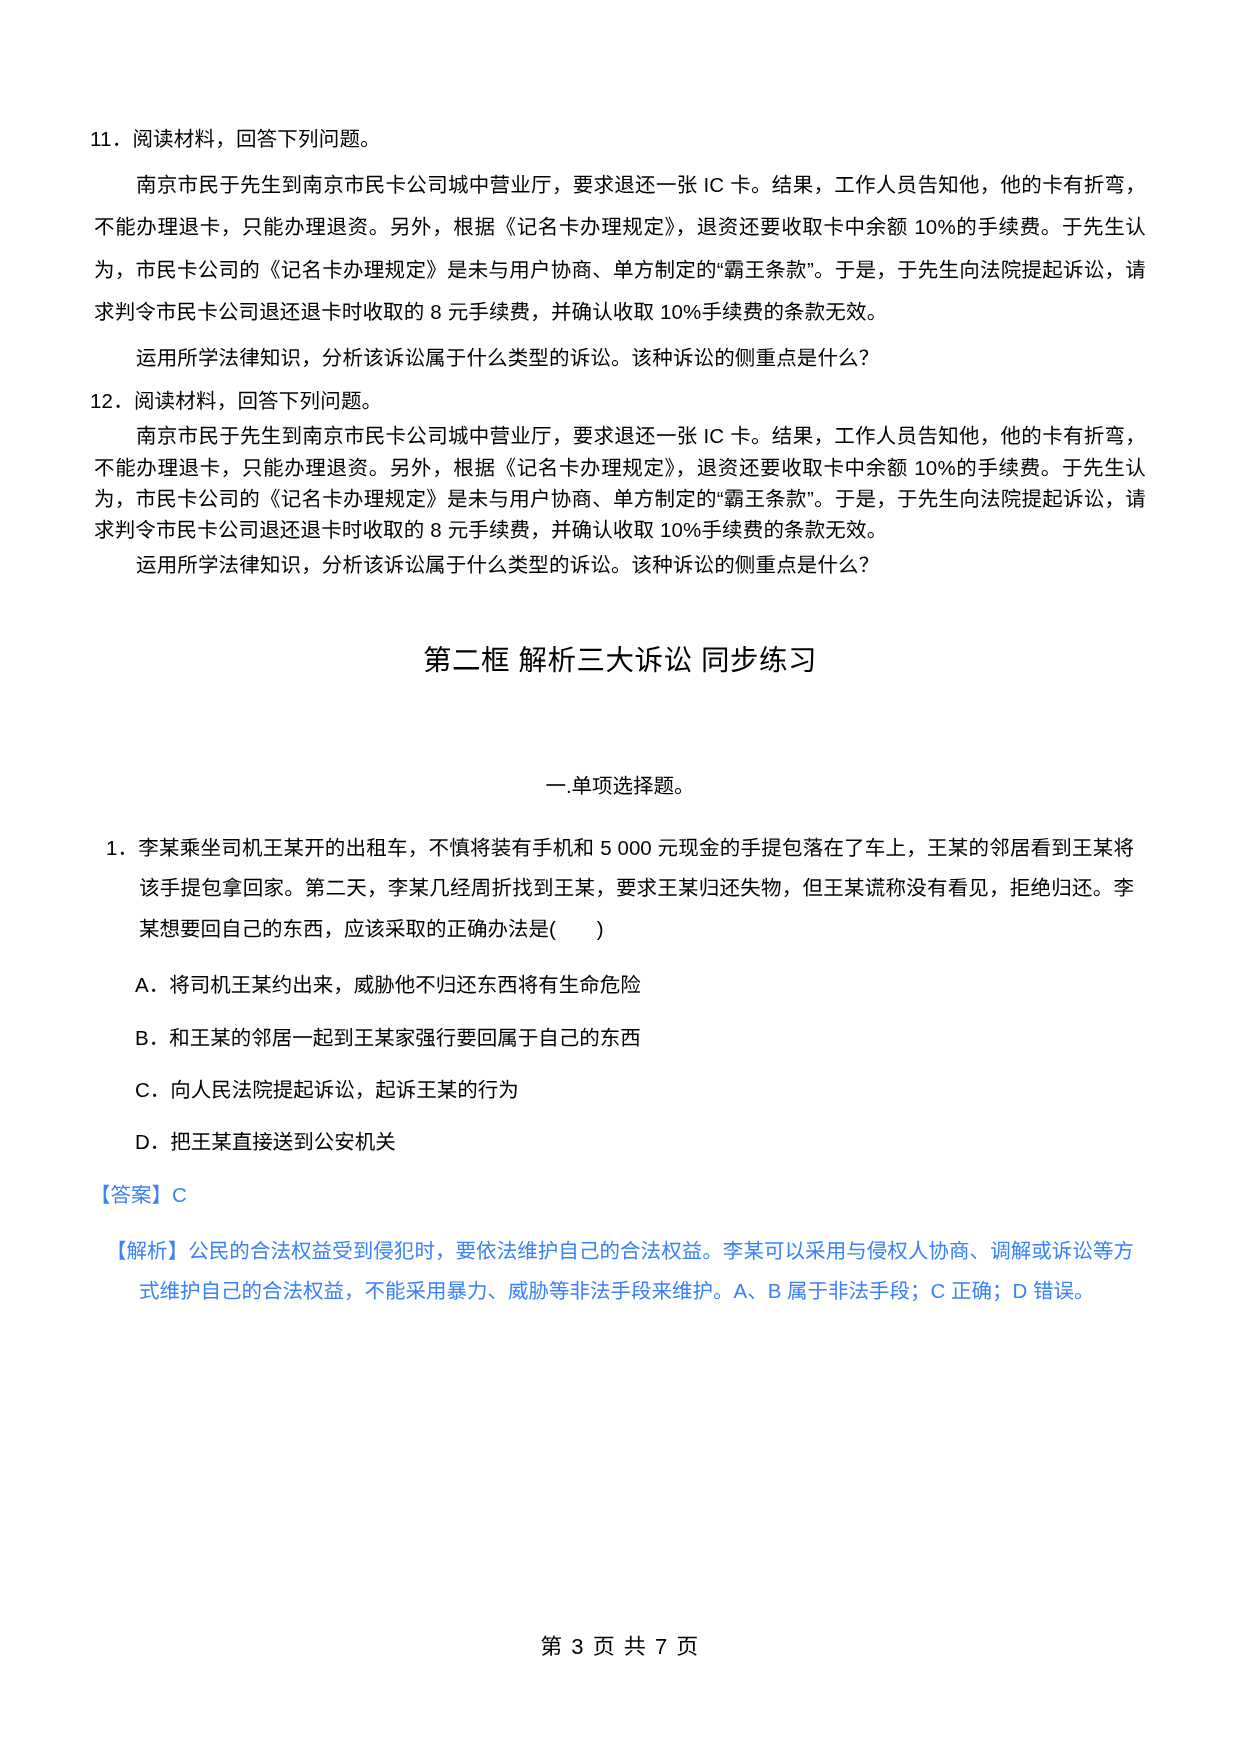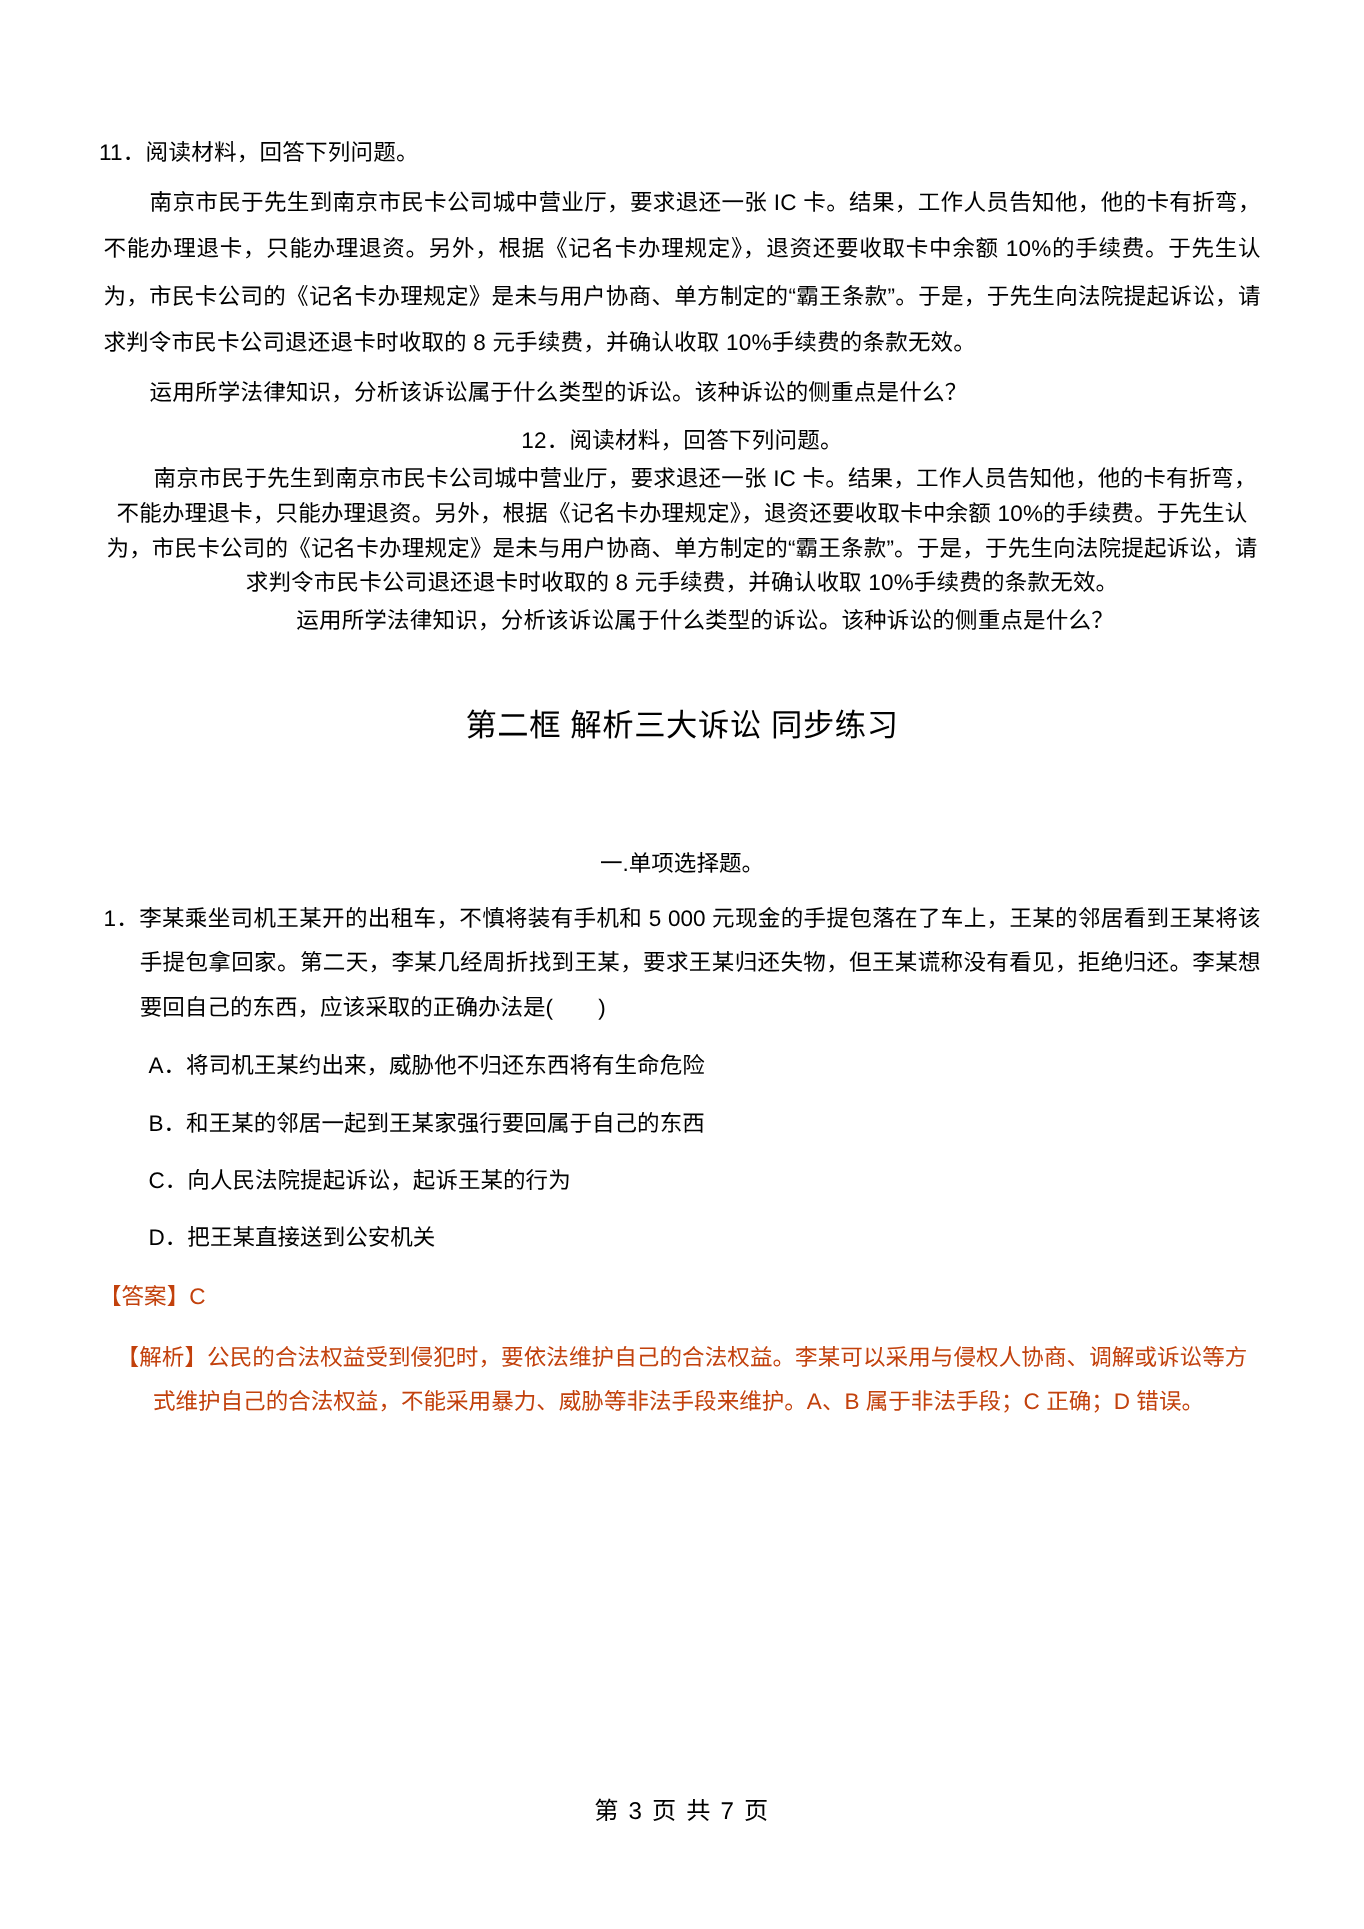--- a/index.html
+++ b/index.html
@@ -43,21 +43,20 @@
 
   
   .block-loose .para,
   .block-loose .q-num {
     line-height: 2.06;
   }
   
   .block-tight .para,
   .block-tight .q-num {
     line-height: 1.52;
-    text-align: center;
   }
 
   .indent { text-indent: 2.05em; }
 
   
   .title-main {
     text-align: center;
     font-size: 35px;
     line-height: 1.3;
     font-weight: normal;
@@ -76,37 +75,37 @@
   
   .section-label {
     font-size: 20.5px;
     line-height: 1.5;
     margin: 0;
     text-align: center;
   }
   .ex-item {
     font-size: 20.5px;
     line-height: 1.97;
-    margin: 4px;
+    margin: 16px;
     text-align: justify;
     text-justify: inter-ideograph;
   }
   .ex-item.hang {
     padding-left: 33px;
     text-indent: -33px;
   }
   .option {
     font-size: 20.5px;
     line-height: 1.97;
     margin: 12px;
     padding-left: 33px;
   }
 
   .red {
-    color: #c2410c;
+    color: #3b82f6;
   }
   .answer-line {
     font-size: 20.5px;
     line-height: 1.97;
     margin: 0;
   }
   .analysis {
     font-size: 20.5px;
     line-height: 1.97;
     margin: 16px;

